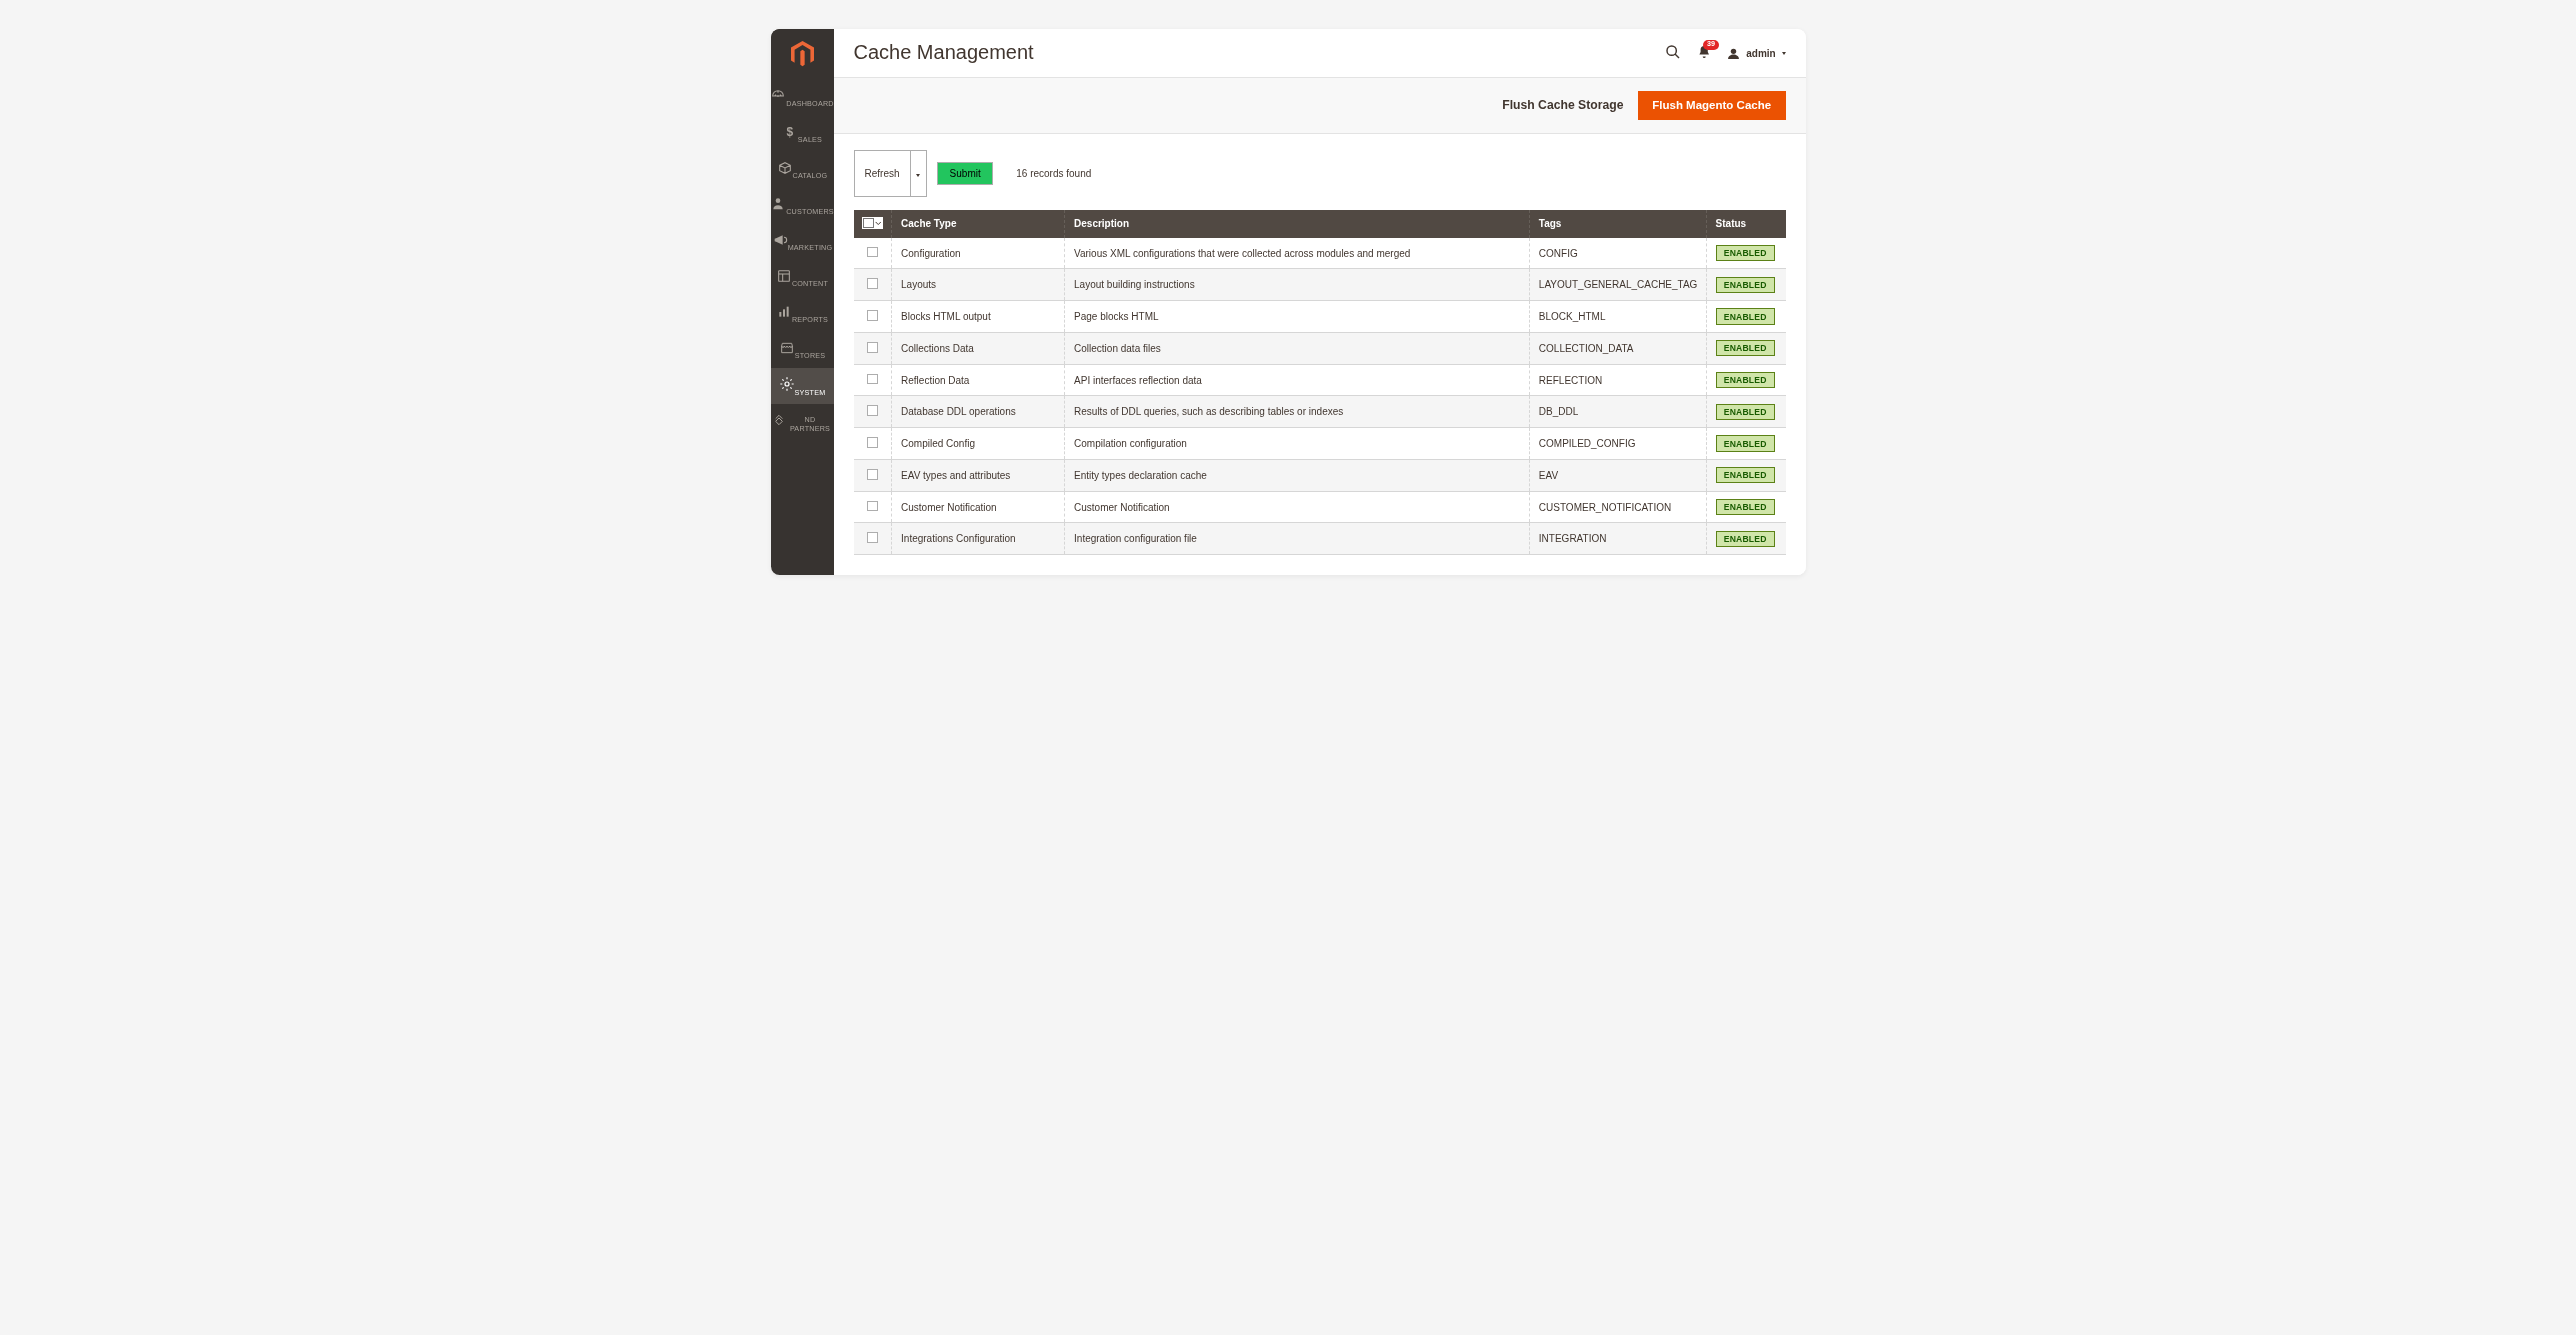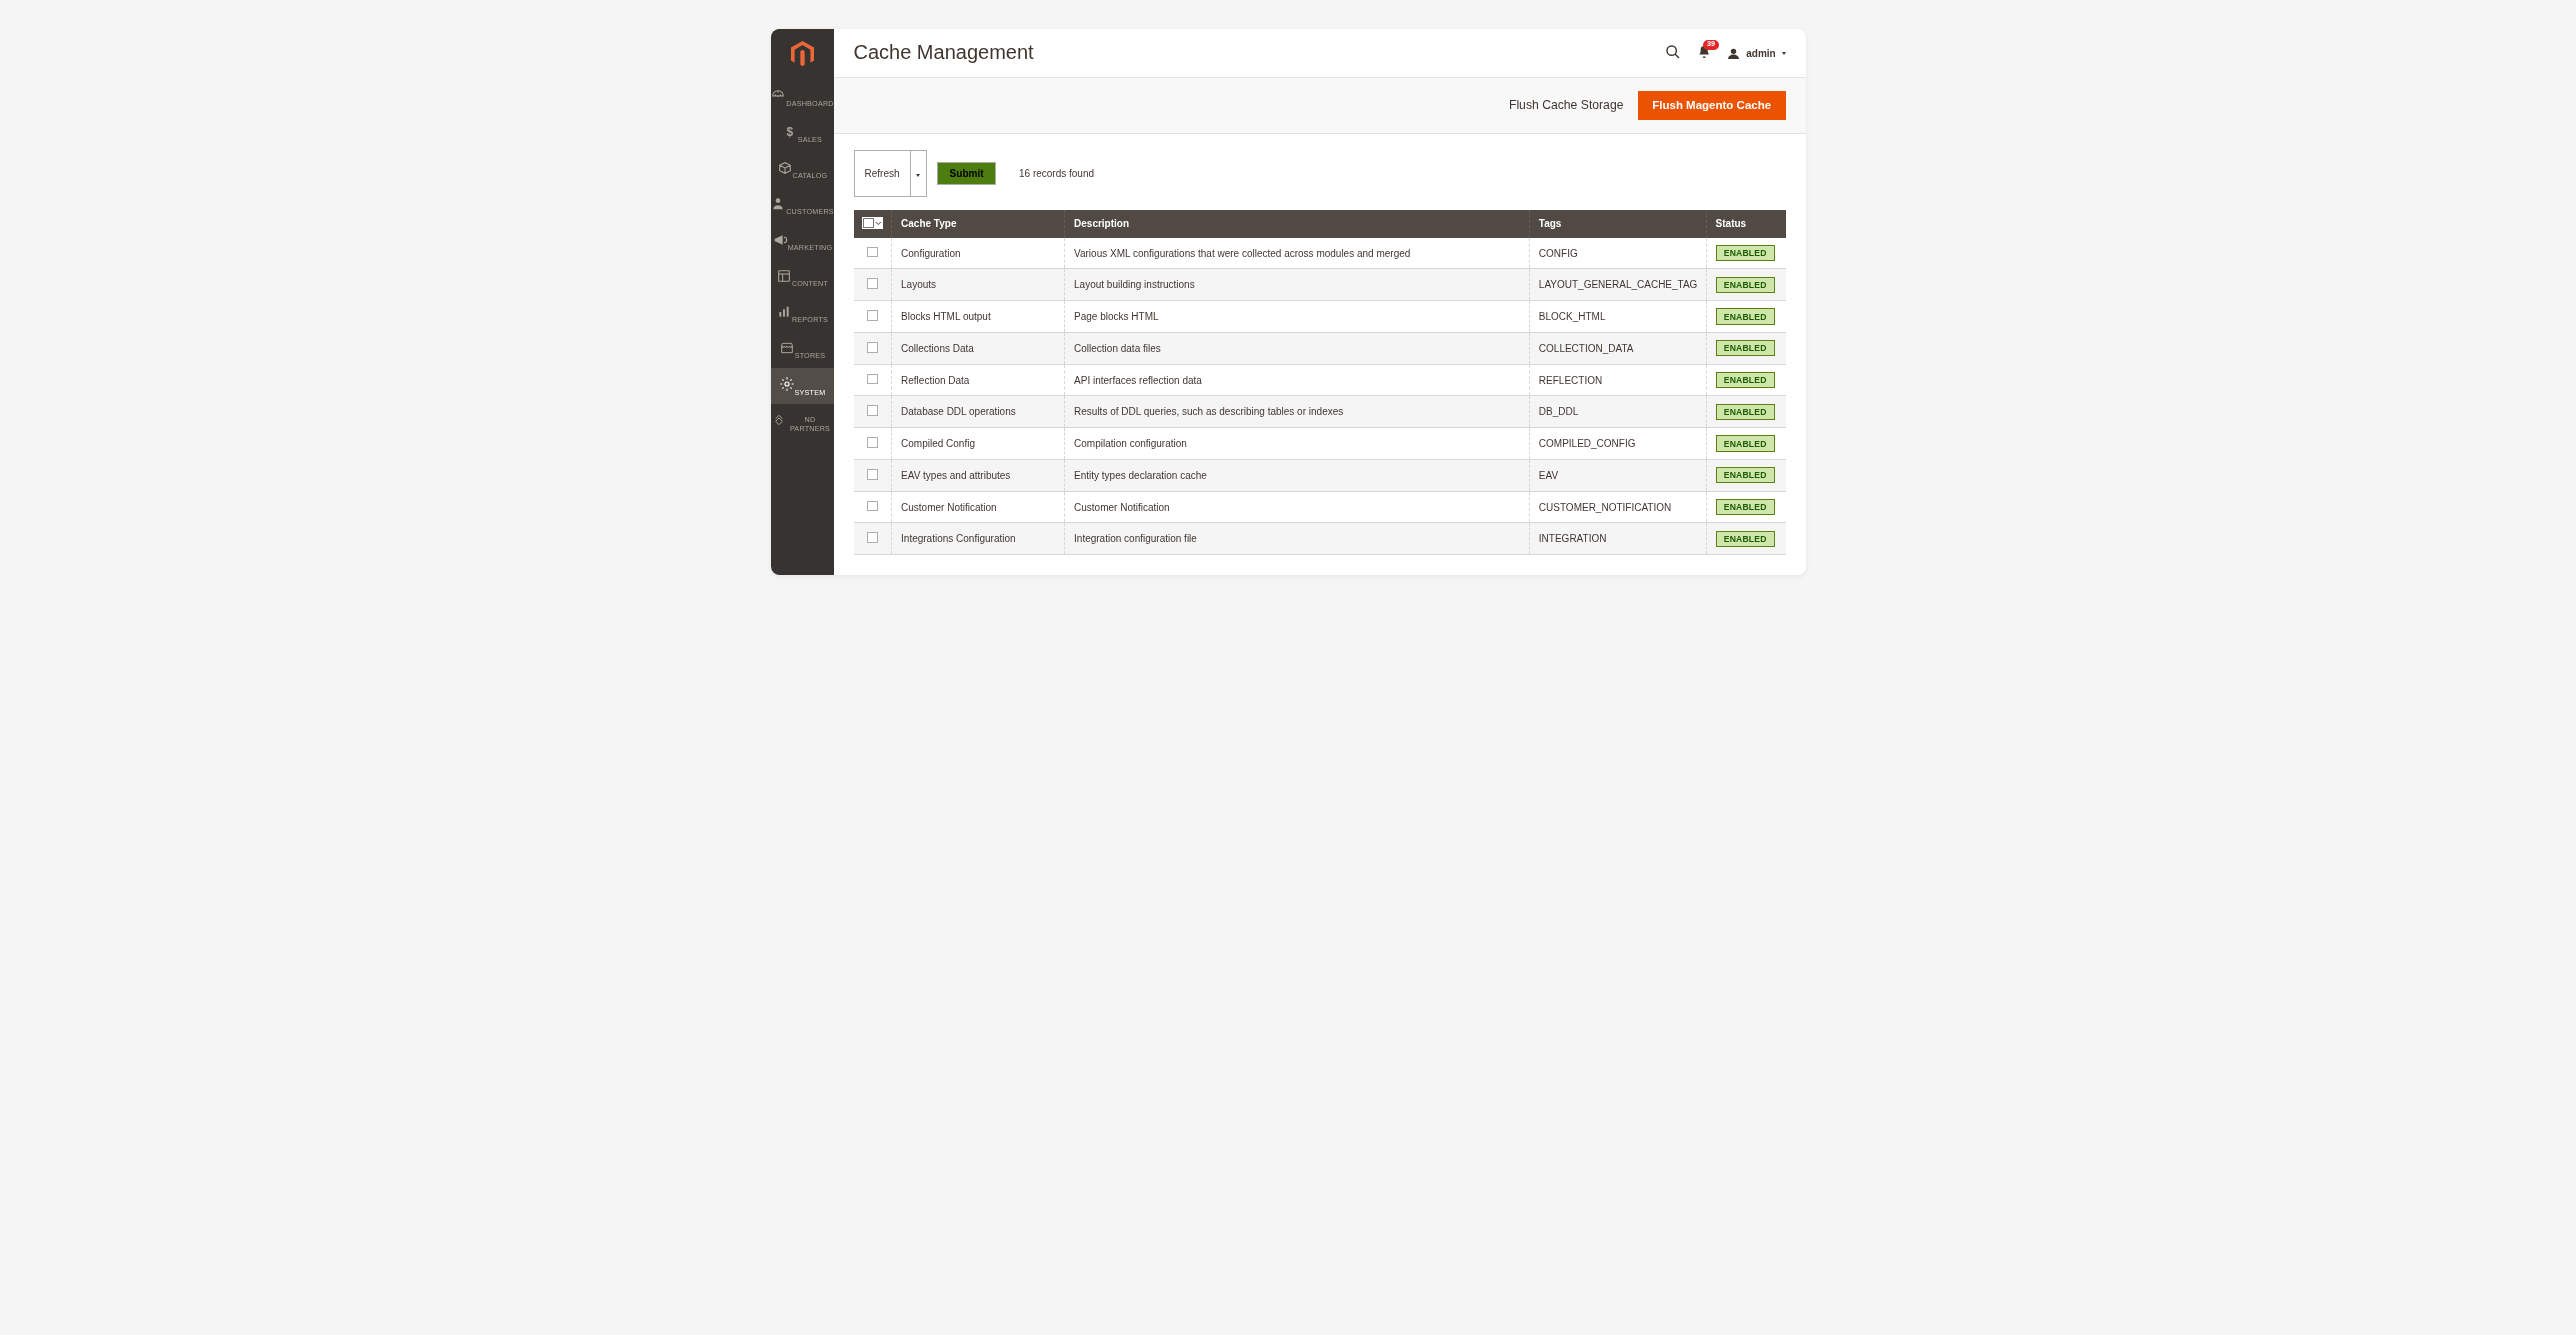--- a/index.html
+++ b/index.html
@@ -77,21 +77,21 @@
   .actionbar {
     background: #f8f8f8;
     border-top: 0.7px solid #e3e3e3;
     border-bottom: 0.7px solid #e3e3e3;
     padding: 13px 20px;
     display: flex;
     justify-content: flex-end;
     align-items: center;
     gap: 14.4px;
   }
-  .btn-link { color: #41362f; font-size: 12.2px; font-weight: 400; cursor:pointer; }
+  .btn-link { color: #41362f; font-size: 12.2px; font-weight: 700; cursor:pointer; }
   .btn-primary {
     background: #eb5202;
     color: #fff;
     border: none;
     padding: 8.6px 14.4px;
     font-size: 11.5px;
     font-weight: 600;
     cursor: pointer;
   }
   
@@ -106,25 +106,25 @@
     background: #fff;
     border: 0.7px solid #adadad;
     padding: 17px 10px;
     font-size: 10px;
     cursor: pointer;
     color: #41362f;
   }
   .btn-secondary + .btn-secondary { border-left: none; }
   .btn-dropdown { padding: 5px 5.8px; }
   .btn-submit {
-    background: #4d7c0f;
+    background: #22c55e;
     border: 0.7px solid #adadad;
     padding: 5px 11.5px;
     font-size: 10px;
-    font-weight: 700;
+    font-weight: 400;
     cursor: pointer;
   }
   .records-found { color: #41362f; font-size: 10px; margin-left: 13px; }
   
   .table-wrap { padding: 0 20px 20px; }
   table { width: 100%; border-collapse: collapse; }
   thead th {
     background: #514943;
     color: #fff;
     font-size: 10px;

